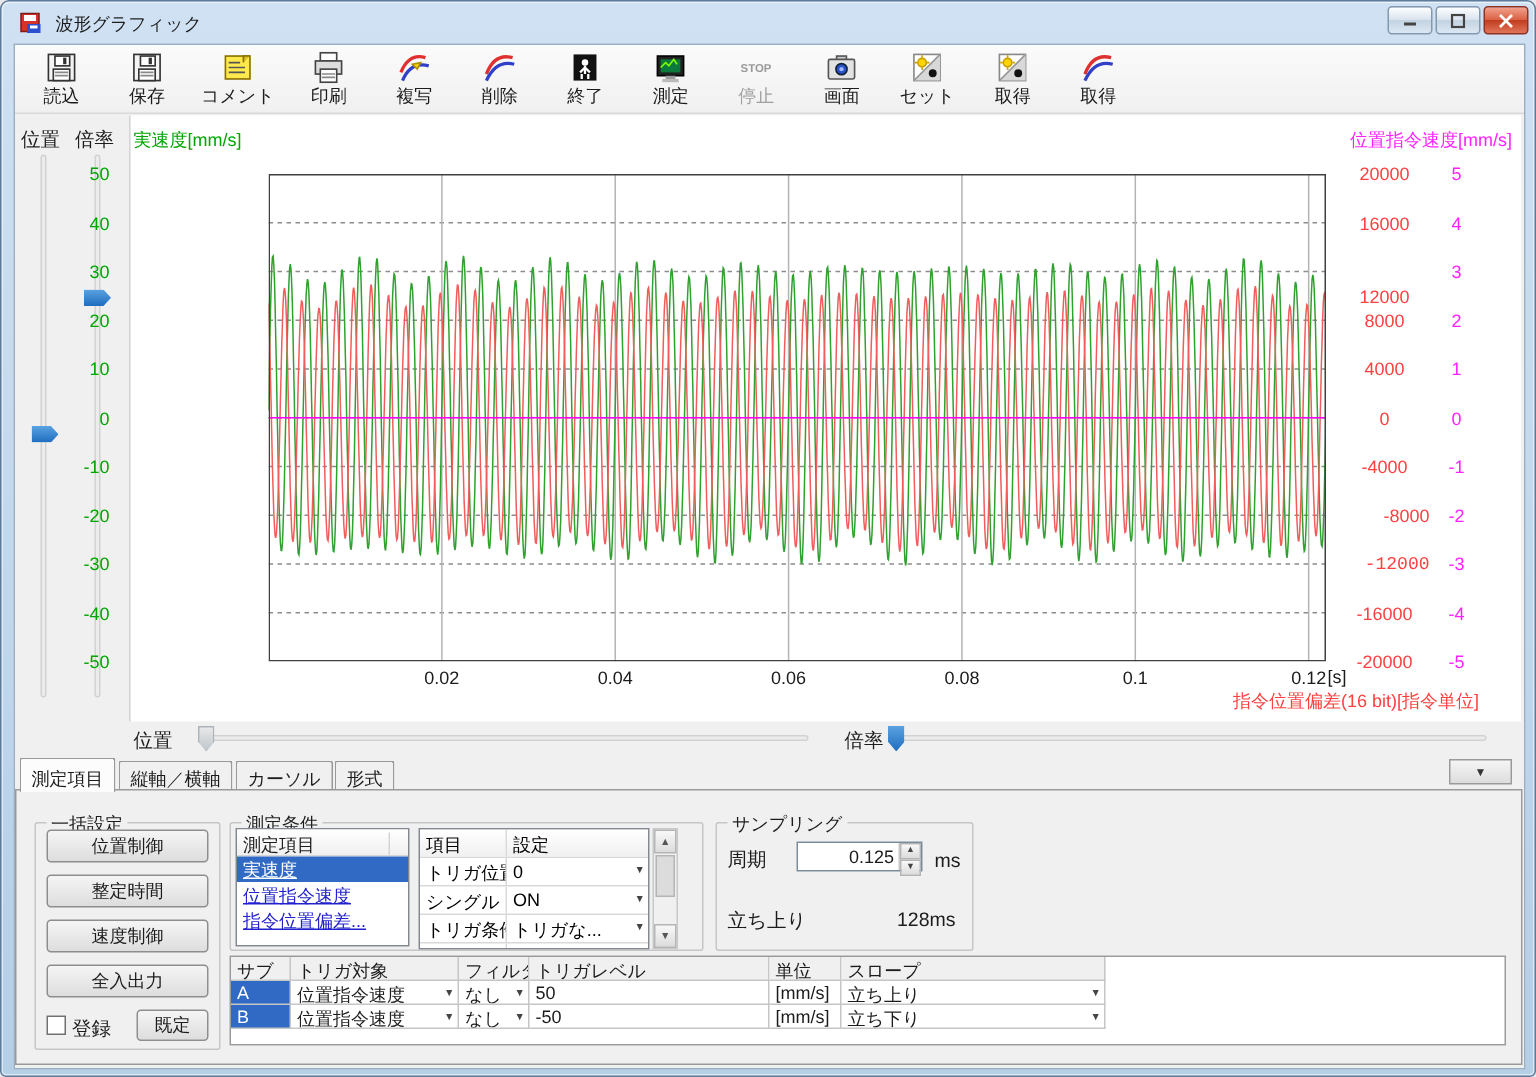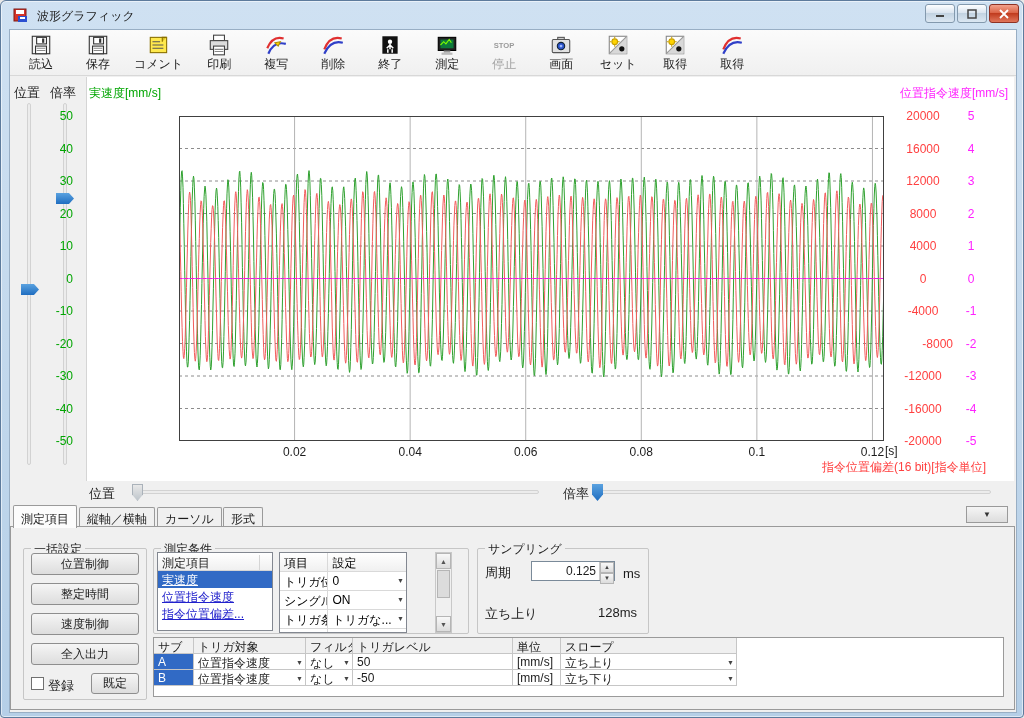--- a/index.html
+++ b/index.html
@@ -295,27 +295,27 @@
       <div class="tick-label" style="left: 28px; width: 44px; text-align: right; top: 205.5px; color: rgb(0, 165, 0);">20</div>
       <div class="tick-label" style="left: 28px; width: 44px; text-align: right; top: 238px; color: rgb(0, 165, 0);">10</div>
       <div class="tick-label" style="left: 28px; width: 44px; text-align: right; top: 270.5px; color: rgb(0, 165, 0);">0</div>
       <div class="tick-label" style="left: 28px; width: 44px; text-align: right; top: 303px; color: rgb(0, 165, 0);">-10</div>
       <div class="tick-label" style="left: 28px; width: 44px; text-align: right; top: 335.5px; color: rgb(0, 165, 0);">-20</div>
       <div class="tick-label" style="left: 28px; width: 44px; text-align: right; top: 368px; color: rgb(0, 165, 0);">-30</div>
       <div class="tick-label" style="left: 28px; width: 44px; text-align: right; top: 400.5px; color: rgb(0, 165, 0);">-40</div>
       <div class="tick-label" style="left: 28px; width: 44px; text-align: right; top: 433px; color: rgb(0, 165, 0);">-50</div>
       <div class="tick-label" style="left: 892px; width: 60px; text-align: center; top: 108px; color: rgb(255, 64, 64);">20000</div>
       <div class="tick-label" style="left: 892px; width: 60px; text-align: center; top: 140.5px; color: rgb(255, 64, 64);">16000</div>
-      <div class="tick-label" style="left: 892px; width: 60px; text-align: center; top: 173px; color: rgb(255, 64, 64);">12000</div>
+      <div class="tick-label" style="left: 892px; width: 60px; text-align: center; top: 190px; color: rgb(255, 64, 64);">12000</div>
       <div class="tick-label" style="left: 892px; width: 60px; text-align: center; top: 205.5px; color: rgb(255, 64, 64);">8000</div>
       <div class="tick-label" style="left: 892px; width: 60px; text-align: center; top: 238px; color: rgb(255, 64, 64);">4000</div>
       <div class="tick-label" style="left: 892px; width: 60px; text-align: center; top: 270.5px; color: rgb(255, 64, 64);">0</div>
       <div class="tick-label" style="left: 892px; width: 60px; text-align: center; top: 303px; color: rgb(255, 64, 64);">-4000</div>
       <div class="tick-label" style="left: 892px; width: 60px; text-align: right; top: 335.5px; color: rgb(255, 64, 64);">-8000</div>
-      <div class="tick-label" style="left: 892px; width: 60px; text-align: center; top: 368px; color: rgb(255, 64, 64);">-12000</div>
+      <div class="tick-label" style="left: 892px; width: 60px; text-align: right; top: 368px; color: rgb(255, 64, 64); font-family: Liberation Mono, monospace;">-12000</div>
       <div class="tick-label" style="left: 892px; width: 60px; text-align: center; top: 400.5px; color: rgb(255, 64, 64);">-16000</div>
       <div class="tick-label" style="left: 892px; width: 60px; text-align: center; top: 433px; color: rgb(255, 64, 64);">-20000</div>
       <div class="tick-label" style="left: 954px; width: 32px; text-align: center; top: 108px; color: rgb(255, 34, 255);">5</div>
       <div class="tick-label" style="left: 954px; width: 32px; text-align: center; top: 140.5px; color: rgb(255, 34, 255);">4</div>
       <div class="tick-label" style="left: 954px; width: 32px; text-align: center; top: 173px; color: rgb(255, 34, 255);">3</div>
       <div class="tick-label" style="left: 954px; width: 32px; text-align: center; top: 205.5px; color: rgb(255, 34, 255);">2</div>
       <div class="tick-label" style="left: 954px; width: 32px; text-align: center; top: 238px; color: rgb(255, 34, 255);">1</div>
       <div class="tick-label" style="left: 954px; width: 32px; text-align: center; top: 270.5px; color: rgb(255, 34, 255);">0</div>
       <div class="tick-label" style="left: 954px; width: 32px; text-align: center; top: 303px; color: rgb(255, 34, 255);">-1</div>
       <div class="tick-label" style="left: 954px; width: 32px; text-align: center; top: 335.5px; color: rgb(255, 34, 255);">-2</div>
@@ -366,21 +366,21 @@
   <div class="listbox" style="left:156px;top:551px;width:116px;height:79px;">
     <div class="list-header">
       <span style="width:98px;border-right:1px solid #d5d5d5;">測定項目</span>
     </div>
     <div id="meas-list-rows">
         <div class="list-row selected">実速度</div>
         <div class="list-row">位置指令速度</div>
         <div class="list-row">指令位置偏差...</div>
       </div>
   </div>
-  <div class="grid" style="left:278px;top:551px;width:128px;height:81px;">
+  <div class="grid" style="left:278px;top:551px;width:154px;height:81px;">
     <div class="grid-row grid-head">
       <div class="grid-cell" style="width:58px;">項目</div>
       <div class="grid-cell" style="width:94px;border-right:none;">設定</div>
     </div>
     <div id="settings-rows">
         <div class="grid-row">
           <div class="grid-cell" style="width:58px;">トリガ位置</div>
           <div class="grid-cell" style="width:94px;border-right:none;">0<span class="dd-arrow">▼</span></div>
         </div>
         <div class="grid-row">

